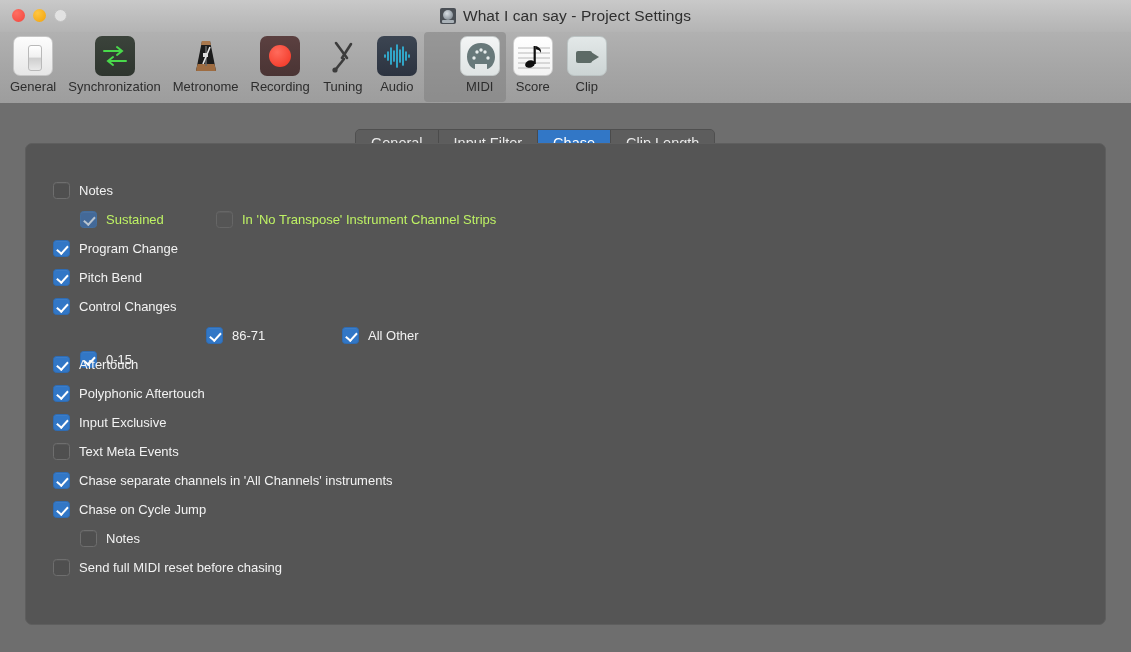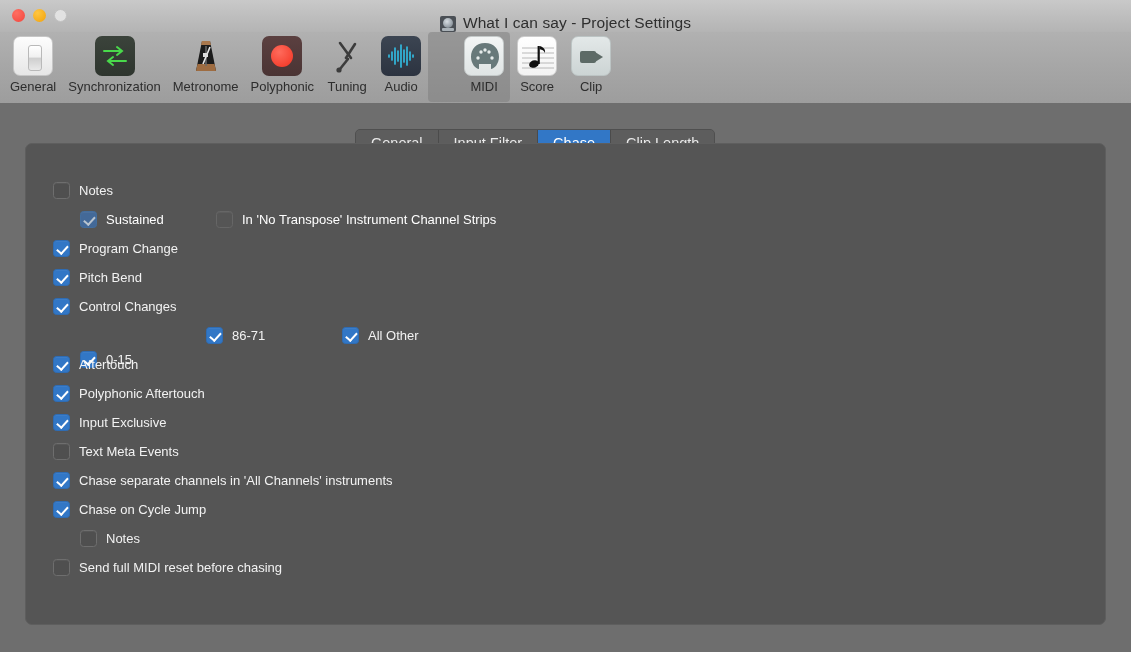--- a/index.html
+++ b/index.html
@@ -43,21 +43,21 @@
   }
   .light.close  { background: radial-gradient(circle at 35% 30%, #ff6f62, #f2453d); }
   .light.min    { background: radial-gradient(circle at 35% 30%, #ffc641, #f2a20c); }
   .light.zoom   { background: #e2e2e2; border: 1px solid #c2c2c2; width: 13px; height: 13px;}
 
   #title-wrap {
     position: absolute;
     top: 0; left: 0;
     width: 1131px; height: 32px;
     display: flex;
-    align-items: flex-end;
+    align-items: center;
     justify-content: center;
     gap: 7px;
   }
   #doc-icon {
     width: 16px; height: 16px;
     border-radius: 2px;
     background: #4a4f55;
     position: relative;
     flex: none;
     overflow: hidden;
@@ -263,21 +263,21 @@
     background: #555555;
     border: 1px solid #666666;
   }
 
   .lbl {
     font-size: 13px;
     color: #f2f2f2;
     white-space: nowrap;
     line-height: 17px;
   }
-  .lbl.dim { color: #ffffff; }
+  .lbl.dim { color: #bef264; }
 
   .indent-1 { padding-left: 27px; }
   .sub-item { display: flex; align-items: center; }
 </style>
 </head>
 <body>
 
 <div id="window">
 
   <div id="titlebar">
@@ -322,21 +322,21 @@
           <path d="M20 10 L20 30" stroke="#6a6a6a" stroke-width="1.5"></path>
           <path d="M24 11 L17 28" stroke="#e8e8e8" stroke-width="1.6"></path>
           <rect x="17" y="17" width="5" height="4" fill="#dcdcdc"></rect>
         </svg>
       </span>
       <span class="tb-label">Metronome</span>
     </div>
 
     <div class="tb-item">
       <span class="tb-icon ic-record"></span>
-      <span class="tb-label">Polyphonic</span>
+      <span class="tb-label">Recording</span>
     </div>
 
     <div class="tb-item">
       <span class="tb-icon ic-tuning">
         <svg width="40" height="40" viewBox="0 0 40 40">
           <g stroke="#3c3c3c" stroke-width="2.6" fill="none" stroke-linecap="round">
             <path d="M13 7 L24 22"></path>
             <path d="M28 8 L19 22"></path>
             <path d="M21 23 L13 33"></path>
           </g>

